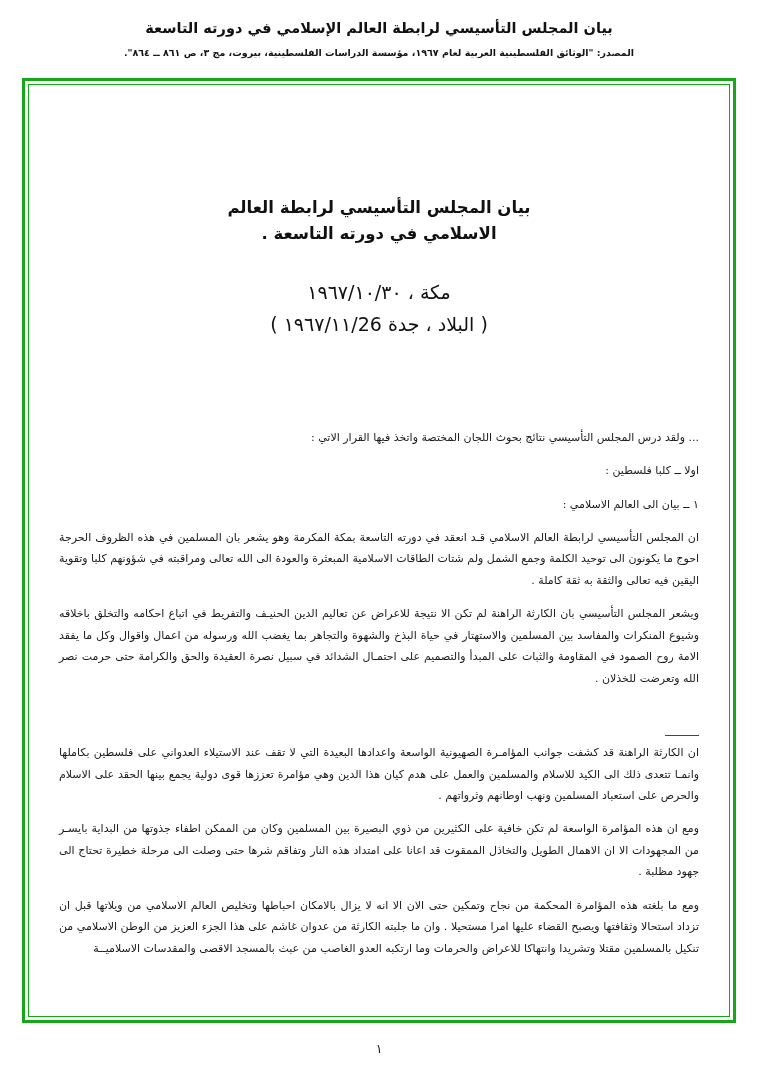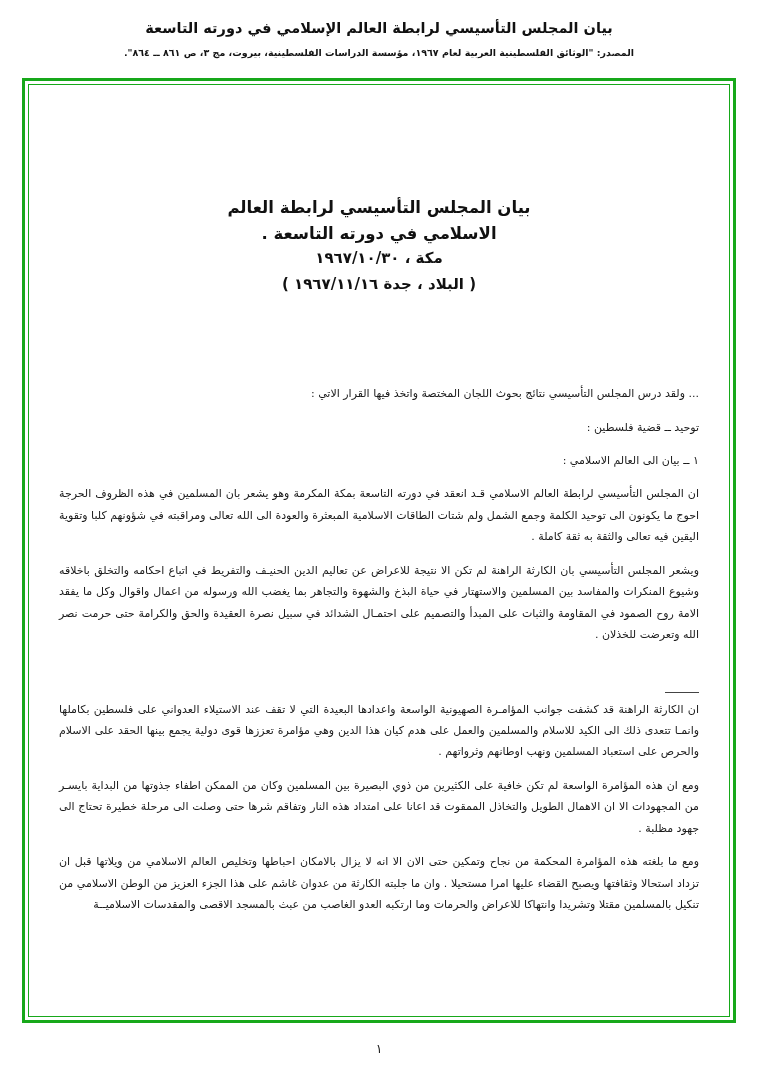--- a/index.html
+++ b/index.html
@@ -68,22 +68,23 @@
     font-size: 16.5px;
     font-weight: bold;
     line-height: 1.55;
     color: #111;
     letter-spacing: 0.3px;
   }
   .headline .ln { display: block; }
 
   .place-date {
     text-align: center;
-    font-size: 15px;
-    font-weight: bold;
+    margin-top: 30px;
+    font-size: 19px;
+    font-weight: normal;
     line-height: 1.7;
     color: #111;
   }
   .place-date .ln { display: block; }
 
   
   .columns {
     margin-top: 86px;
     display: flex;
     flex-direction: column;
@@ -131,28 +132,28 @@
 <div class="page-frame">
   <div class="frame-inner">
 
     <div class="headline">
       <span class="ln">بيان المجلس التأسيسي لرابطة العالم</span>
       <span class="ln">الاسلامي في دورته التاسعة .</span>
     </div>
 
     <div class="place-date">
       <span class="ln">مكة ، ١٩٦٧/١٠/٣٠</span>
-      <span class="ln">( البلاد ، جدة ١٩٦٧/١١/١٦ )</span>
+      <span class="ln">( البلاد ، جدة ١٩٦٧/١١/26 )</span>
     </div>
 
     <div class="columns">
 
       <div class="col">
         <p>... ولقد درس المجلس التأسيسي نتائج بحوث اللجان المختصة واتخذ فيها القرار الاتي :</p>
-        <p>توحيد ــ قضية فلسطين :</p>
+        <p>اولا ــ كلبا فلسطين :</p>
         <p>١ ــ بيان الى العالم الاسلامي :</p>
         <p>ان المجلس التأسيسي لرابطة العالم الاسلامي قـد انعقد في دورته التاسعة بمكة المكرمة وهو يشعر بان المسلمين في هذه الظروف الحرجة احوج ما يكونون الى توحيد الكلمة وجمع الشمل ولم شتات الطاقات الاسلامية المبعثرة والعودة الى الله تعالى ومراقبته في شؤونهم كلبا وتقوية اليقين فيه تعالى والثقة به ثقة كاملة .</p>
         <p>ويشعر المجلس التأسيسي بان الكارثة الراهنة لم تكن الا نتيجة للاعراض عن تعاليم الدين الحنيـف والتفريط في اتباع احكامه والتخلق باخلاقه وشيوع المنكرات والمفاسد بين المسلمين والاستهتار في حياة البذخ والشهوة والتجاهر بما يغضب الله ورسوله من اعمال واقوال وكل ما يفقد الامة روح الصمود في المقاومة والثبات على المبدأ والتصميم على احتمـال الشدائد في سبيل نصرة العقيدة والحق والكرامة حتى حرمت نصر الله وتعرضت للخذلان .</p>
       </div>
 
       <div class="col">
         <span class="dash-mark"></span>
         <p>ان الكارثة الراهنة قد كشفت جوانب المؤامـرة الصهيونية الواسعة واعدادها البعيدة التي لا تقف عند الاستيلاء العدواني على فلسطين بكاملها وانمـا تتعدى ذلك الى الكيد للاسلام والمسلمين والعمل على هدم كيان هذا الدين وهي مؤامرة تعززها قوى دولية يجمع بينها الحقد على الاسلام والحرص على استعباد المسلمين ونهب اوطانهم وثرواتهم .</p>
         <p>ومع ان هذه المؤامرة الواسعة لم تكن خافية على الكثيرين من ذوي البصيرة بين المسلمين وكان من الممكن اطفاء جذوتها من البداية بايسـر من المجهودات الا ان الاهمال الطويل والتخاذل الممقوت قد اعانا على امتداد هذه النار وتفاقم شرها حتى وصلت الى مرحلة خطيرة تحتاج الى جهود مظلبة .</p>
         <p>ومع ما بلغته هذه المؤامرة المحكمة من نجاح وتمكين حتى الان الا انه لا يزال بالامكان احباطها وتخليص العالم الاسلامي من ويلاتها قبل ان تزداد استحالا وثقافتها ويصبح القضاء عليها امرا مستحيلا . وان ما جلبته الكارثة من عدوان غاشم على هذا الجزء العزيز من الوطن الاسلامي من تنكيل بالمسلمين مقتلا وتشريدا وانتهاكا للاعراض والحرمات وما ارتكبه العدو الغاصب من عبث بالمسجد الاقصى والمقدسات الاسلاميــة</p>

